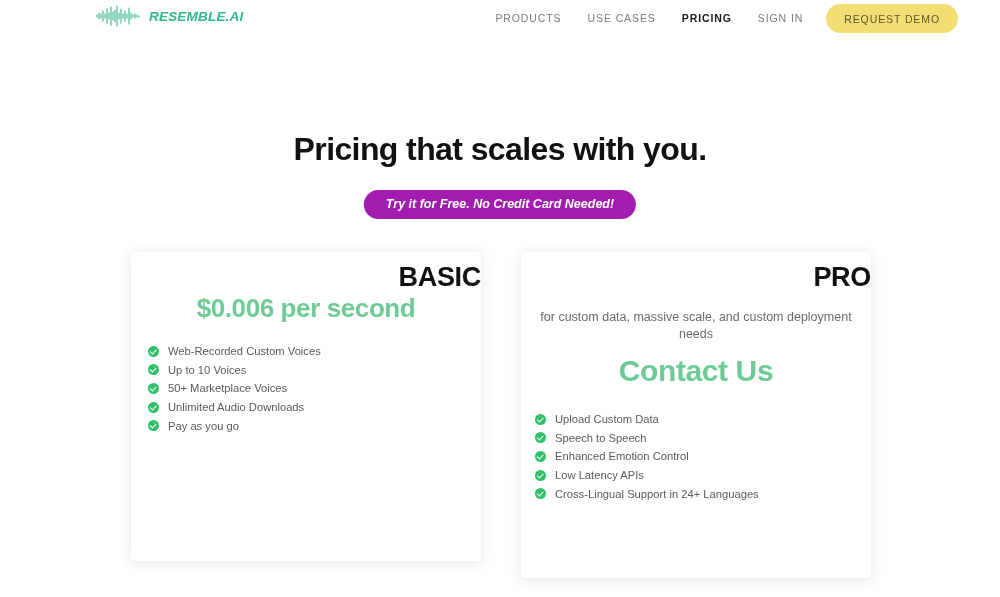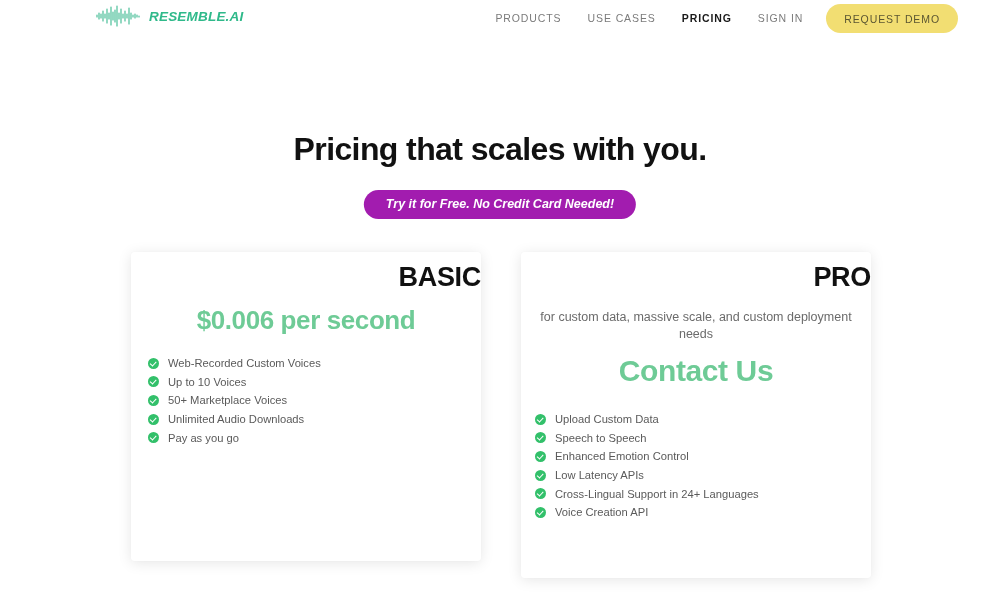--- a/index.html
+++ b/index.html
@@ -136,21 +136,20 @@
     font-size: 12.5px;
     color: #6b6b6b;
     line-height: 17px;
     margin: 16px auto 0;
     width: 330px;
   }
   .card-price {
     text-align: center;
     font-weight: bold;
     color: #6ecb96;
-    margin-top: 12px;
   }
   #card-basic .card-price { font-size: 26px; letter-spacing: -0.4px; }
   #card-pro   .card-price { font-size: 30px; letter-spacing: -0.4px; margin-top: 11px; }
 
   .features {
     list-style: none;
     margin-top: 18px;
     padding-left: 17px;
   }
   #card-pro .features { margin-top: 22px; padding-left: 14px; }
@@ -282,19 +281,15 @@
       <span class="feature-label">Enhanced Emotion Control</span>
     </li>
     <li class="feature">
       <span class="check"></span>
       <span class="feature-label">Low Latency APIs</span>
     </li>
     <li class="feature">
       <span class="check"></span>
       <span class="feature-label">Cross-Lingual Support in 24+ Languages</span>
     </li>
-    <li class="feature">
-      <span class="check"></span>
-      <span class="feature-label">Voice Creation API</span>
-    </li>
   </ul>
 
 </div>
 
 </body></html>

